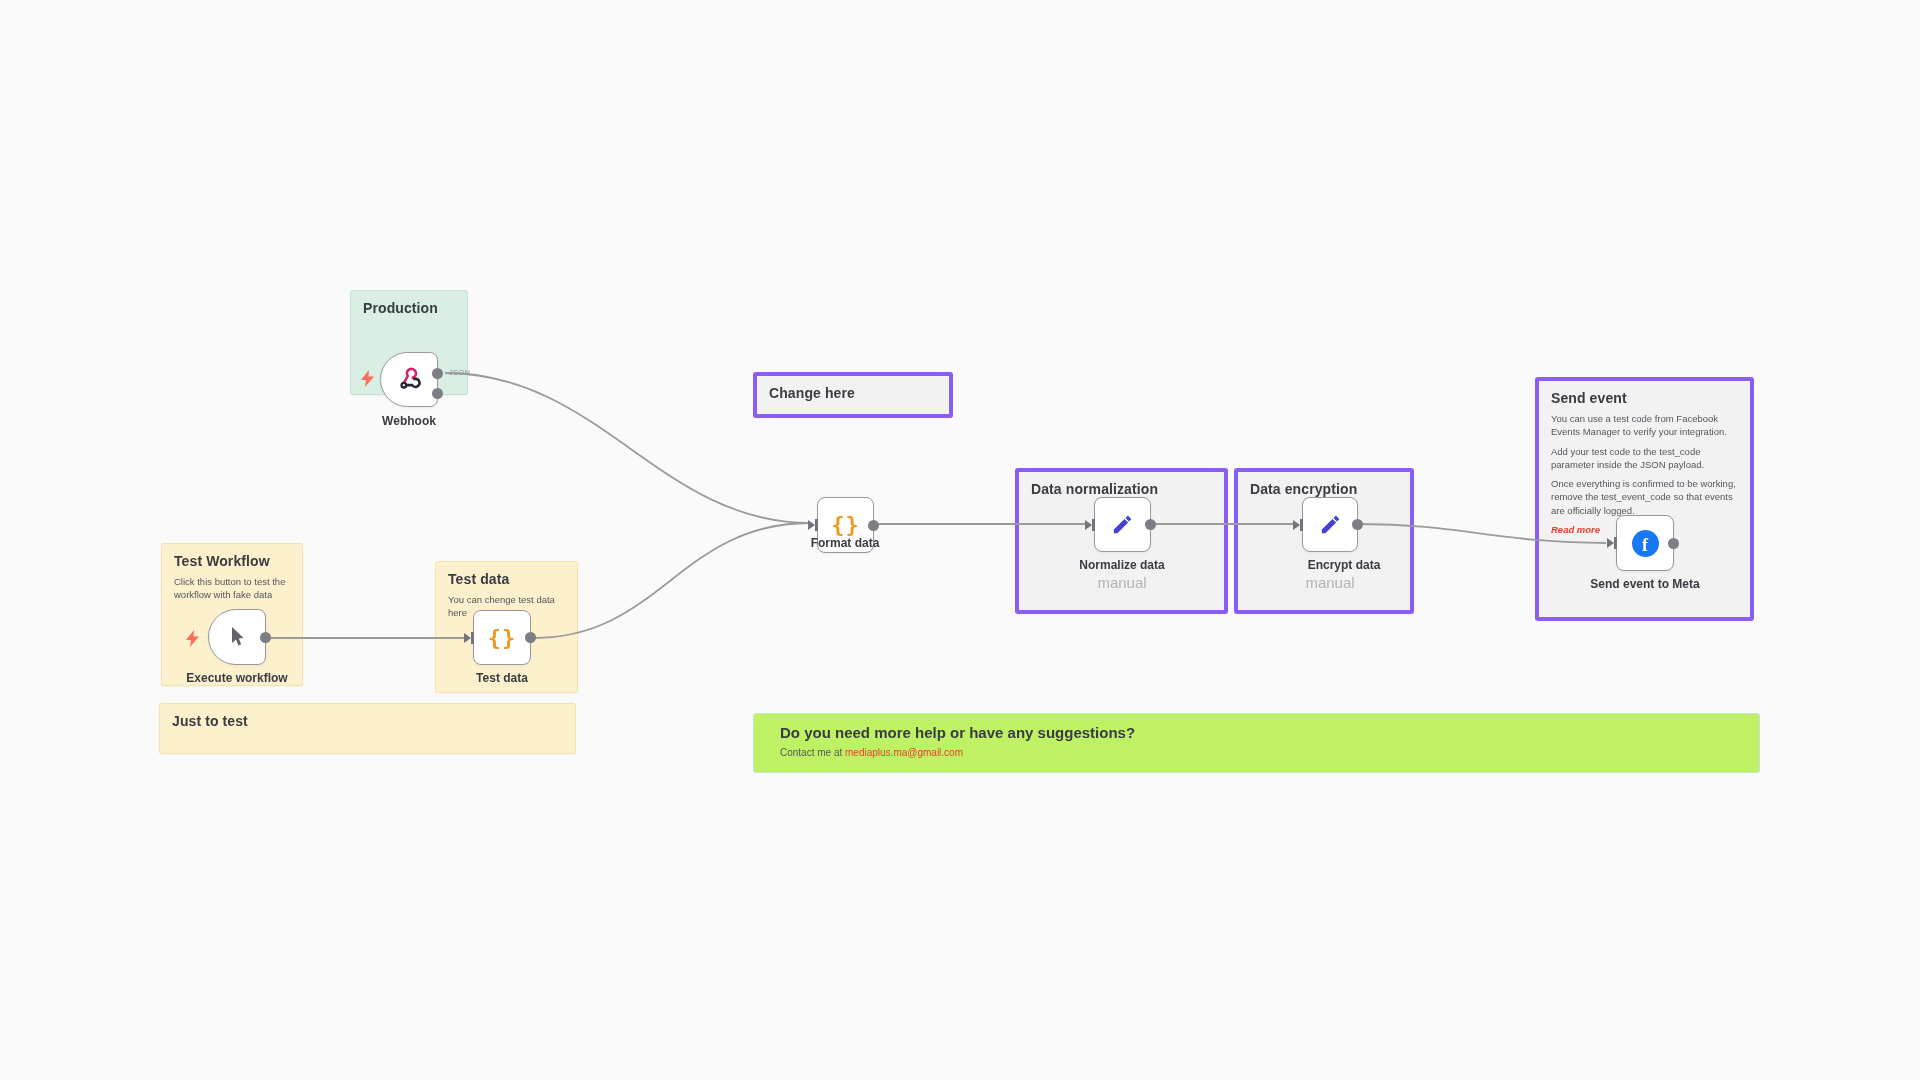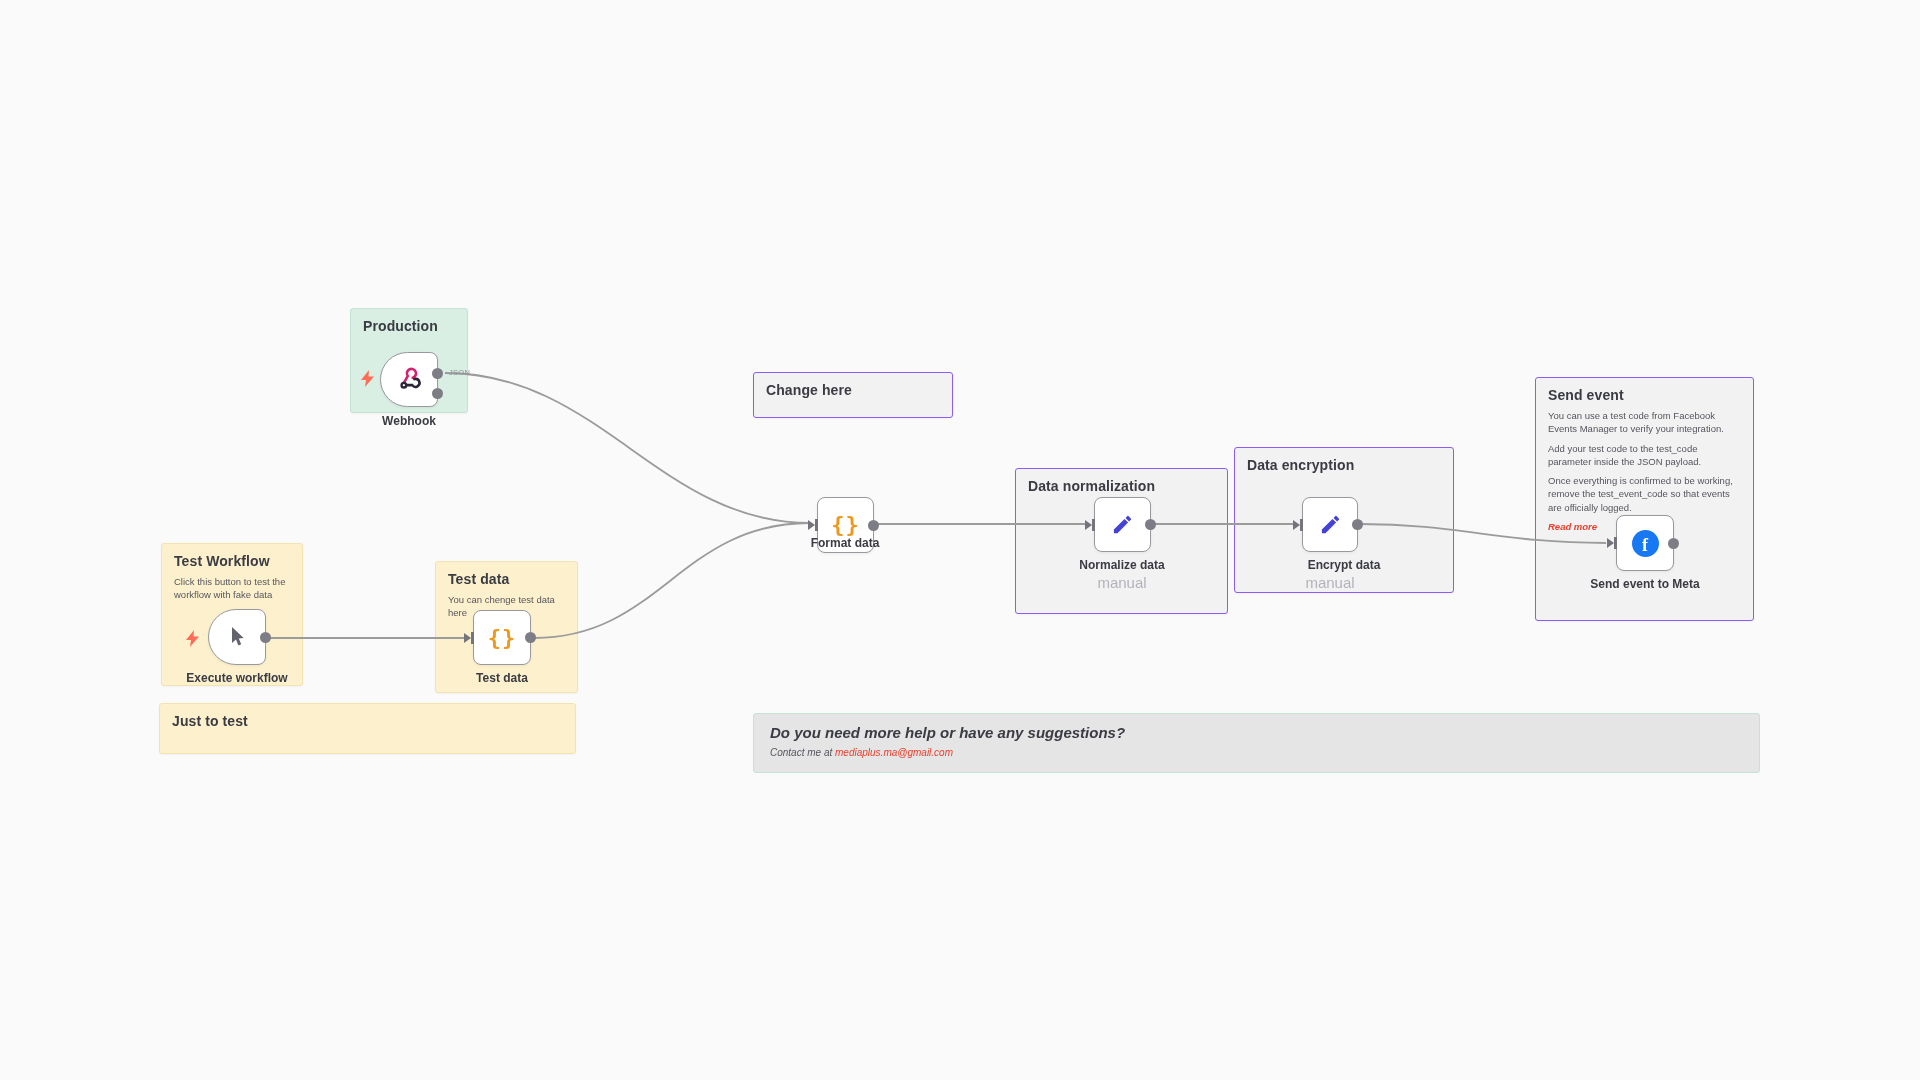--- a/index.html
+++ b/index.html
@@ -3,29 +3,29 @@
 <meta charset="utf-8">
 <style>
   html,body{margin:0;padding:0;background:#fafafa;}
   .canvas{position:relative;width:1920px;height:1080px;background:#fafafa;overflow:hidden;
           font-family:"Liberation Sans", sans-serif;}
   
   .sticky{position:absolute;border-radius:3px;box-sizing:border-box;padding:9px 12px;
           box-shadow:0 1px 2px rgba(0,0,0,.04);}
   .sticky.green {background:#d9efe3;border:1px solid #c3e3d3;}
   .sticky.yellow{background:#fdf1cd;border:1px solid #f2e3b0;}
-  .sticky.gray  {background:#f2f2f2;border:1px solid #8b5cf6;}
+  .sticky.gray  {background:#f2f2f2;border:4px solid #8b5cf6;}
   .sticky h3{margin:0;font-size:14px;font-weight:700;color:#3a3b43;letter-spacing:.1px;}
   .sticky p{margin:6px 0 0 0;font-size:9.5px;line-height:1.4;color:#55565e;}
   .sticky a{font-size:9.5px;}
   .readmore{display:inline-block;margin-top:7px;font-size:10px;font-weight:700;color:#e7402c;
             text-decoration:none;cursor:pointer;font-style:italic;}
   
-  .banner{position:absolute;background:#e5e5e5;border:1px solid #c3e3d3;border-radius:3px;
-          box-sizing:border-box;padding:10px 16px;font-style:italic;}
+  .banner{position:absolute;background:#bef264;border:1px solid #c3e3d3;border-radius:3px;
+          box-sizing:border-box;padding:10px 26px;}
   .banner h2{margin:0;font-size:15px;font-weight:700;color:#3a3b43;}
   .banner p{margin:6px 0 0 0;font-size:10px;color:#55565e;}
   .banner a{color:#e7402c;text-decoration:none;cursor:pointer;}
   
   .node{position:absolute;background:#fff;border:1.6px solid #98989e;border-radius:8px;
         box-sizing:border-box;display:flex;align-items:center;justify-content:center;
         box-shadow:0 1px 3px rgba(0,0,0,.06);cursor:pointer;}
   .node.trigger{border-radius:28px 8px 8px 28px;}
   .node-label{position:absolute;transform:translateX(-50%);font-size:12px;font-weight:600;
               color:#3a3b43;white-space:nowrap;text-align:center;}
@@ -42,21 +42,21 @@
   .fb-circle span{color:#fff;font-weight:700;font-size:18px;font-family:"Liberation Serif", serif;
                   margin-top:4px;}
   .wires{position:absolute;left:0;top:0;pointer-events:none;}
   .wires path{pointer-events:stroke;}
 </style>
 </head>
 <body>
 
 <div class="canvas">
 
-  <div class="sticky green" style="left:350px;top:308px;width:118px;height:105px;">
+  <div class="sticky green" style="left:350px;top:290px;width:118px;height:105px;">
     <h3>Production</h3>
   </div>
 
   <div class="sticky yellow" style="left:161px;top:543px;width:142px;height:143px;">
     <h3>Test Workflow</h3>
     <p>Click this button to test the workflow with fake data</p>
   </div>
 
   <div class="sticky yellow" style="left:435px;top:561px;width:143px;height:132px;">
     <h3>Test data</h3>
@@ -69,21 +69,21 @@
 
   <div class="sticky gray" style="left:753px;top:372px;width:200px;height:46px;">
     <h3>Change here</h3>
   </div>
 
 
   <div class="sticky gray" style="left:1015px;top:468px;width:213px;height:146px;">
     <h3>Data normalization</h3>
   </div>
 
-  <div class="sticky gray" style="left:1234px;top:447px;width:220px;height:146px;">
+  <div class="sticky gray" style="left:1234px;top:468px;width:180px;height:146px;">
     <h3>Data encryption</h3>
   </div>
 
   <div class="sticky gray" style="left:1535px;top:377px;width:219px;height:244px;">
     <h3>Send event</h3>
     <p>You can use a test code from Facebook Events Manager to verify your integration.</p>
     <p>Add your test code to the test_code parameter inside the JSON payload.</p>
     <p>Once everything is confirmed to be working, remove the test_event_code so that events are officially logged.</p>
     <a class="readmore">Read more</a>
   </div>

